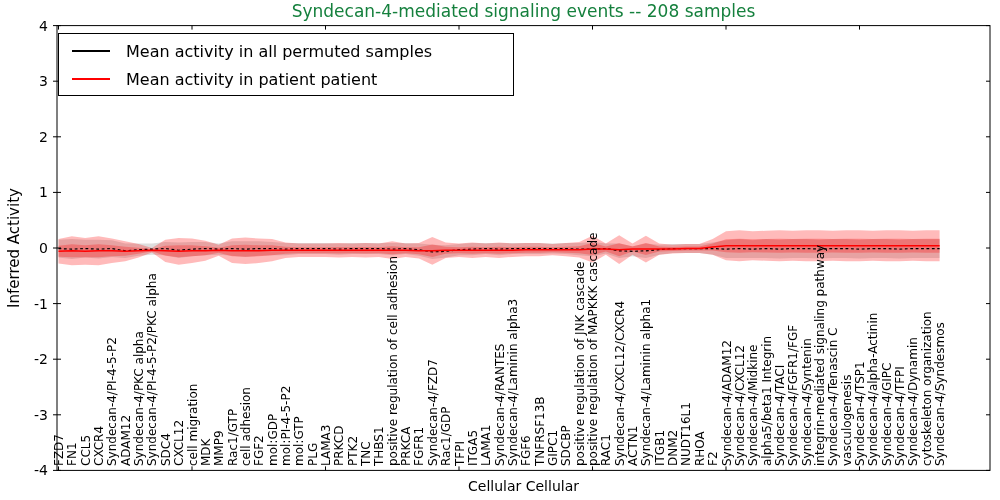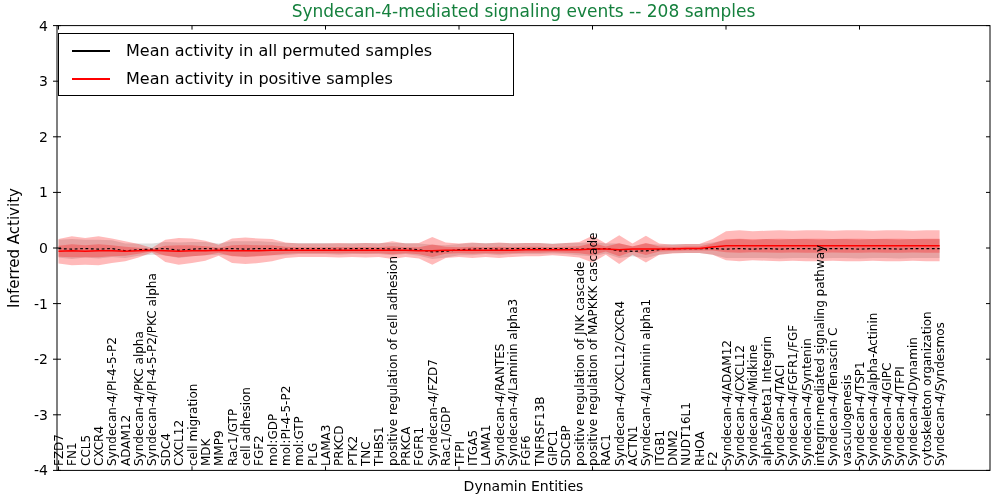--- a/index.html
+++ b/index.html
@@ -7,21 +7,21 @@
           font-family:"DejaVu Sans","Liberation Sans",sans-serif;overflow:hidden;}
   .title{position:absolute;left:57px;width:933px;top:1px;text-align:center;
          font-size:17px;color:#15803d;}
   .ylabel{position:absolute;left:14px;top:248px;transform:translate(-50%,-50%) rotate(-90deg);
           font-size:15px;color:#000;white-space:nowrap;}
   .xlabel{position:absolute;left:57px;width:933px;top:478px;text-align:center;
           font-size:14px;color:#000;}
   svg{position:absolute;left:0;top:0;}
   .legend{position:absolute;left:58px;top:33px;width:456px;height:63px;
           background:#ffffff;border:1px solid #000;box-sizing:border-box;
-          display:flex;flex-direction:column;justify-content:center;padding:2px 0;}
+          display:flex;flex-direction:column;justify-content:flex-end;padding:2px 0;}
   .legend-row{display:flex;align-items:center;height:28px;}
   .legend-sample{display:inline-block;width:38px;margin-left:13px;margin-right:16px;
                  border-top-width:2px;border-top-style:solid;}
   .legend-label{font-size:16px;color:#000;white-space:nowrap;}
 </style>
 </head>
 <body>
 
 <div class="figure">
   <svg id="plot" width="1000" height="500">
@@ -135,24 +135,24 @@
       <text transform="translate(864,466) rotate(-90)" text-anchor="start" font-size="12" fill="#000" font-family="DejaVu Sans, Liberation Sans, sans-serif">Syndecan-4/TSP1</text>
       <text transform="translate(877.35,466) rotate(-90)" text-anchor="start" font-size="12" fill="#000" font-family="DejaVu Sans, Liberation Sans, sans-serif">Syndecan-4/alpha-Actinin</text>
       <text transform="translate(890.6999999999999,466) rotate(-90)" text-anchor="start" font-size="12" fill="#000" font-family="DejaVu Sans, Liberation Sans, sans-serif">Syndecan-4/GIPC</text>
       <text transform="translate(904.05,466) rotate(-90)" text-anchor="start" font-size="12" fill="#000" font-family="DejaVu Sans, Liberation Sans, sans-serif">Syndecan-4/TFPI</text>
       <text transform="translate(917.4,466) rotate(-90)" text-anchor="start" font-size="12" fill="#000" font-family="DejaVu Sans, Liberation Sans, sans-serif">Syndecan-4/Dynamin</text>
       <text transform="translate(930.75,466) rotate(-90)" text-anchor="start" font-size="12" fill="#000" font-family="DejaVu Sans, Liberation Sans, sans-serif">cytoskeleton organization</text>
       <text transform="translate(944.1,466) rotate(-90)" text-anchor="start" font-size="12" fill="#000" font-family="DejaVu Sans, Liberation Sans, sans-serif">Syndecan-4/Syndesmos</text>
     </svg>
   <div class="title">Syndecan-4-mediated signaling events -- 208 samples</div>
   <div class="ylabel">Inferred Activity</div>
-  <div class="xlabel">Dynamin Entities</div>
+  <div class="xlabel">Cellular Cellular</div>
   <div class="legend">
     <div class="legend-row">
       <span class="legend-sample" style="border-top-color: rgb(0, 0, 0);"></span>
       <span class="legend-label">Mean activity in all permuted samples</span>
     </div>
     <div class="legend-row">
       <span class="legend-sample" style="border-top-color: rgb(255, 0, 0);"></span>
-      <span class="legend-label">Mean activity in positive samples</span>
+      <span class="legend-label">Mean activity in patient patient</span>
     </div>
   </div>
 </div>
 
 </body></html>

